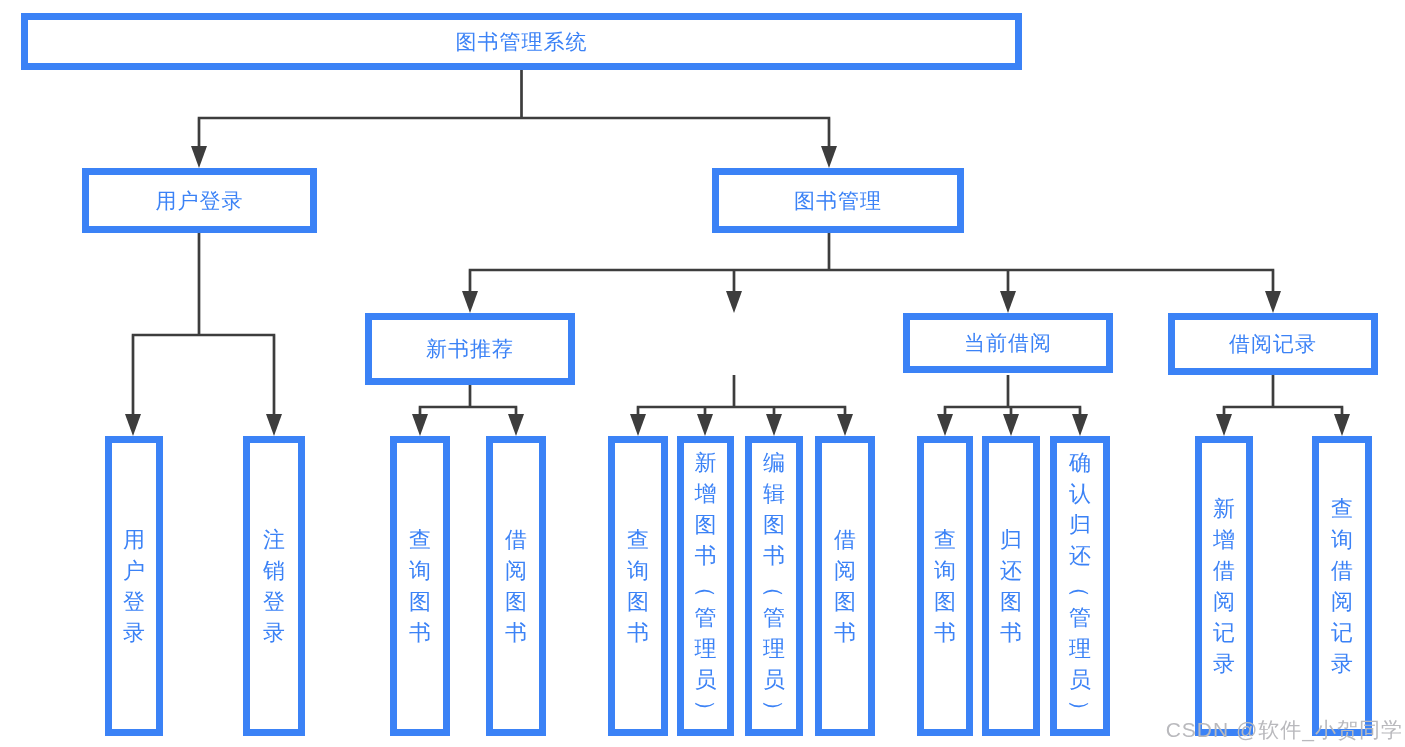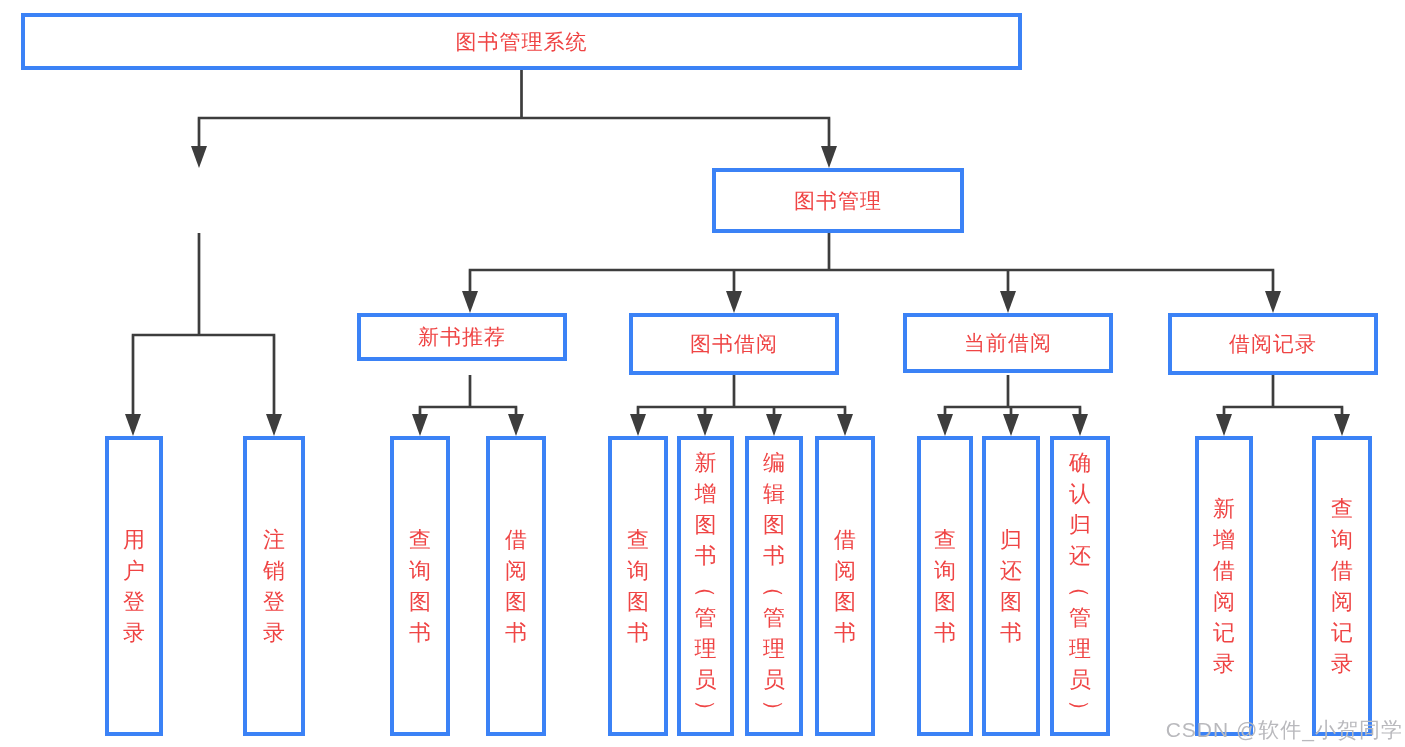--- a/index.html
+++ b/index.html
@@ -8,22 +8,22 @@
     width:1405px;height:747px;
     background:#ffffff;
     font-family:"Liberation Sans", sans-serif;
     overflow:hidden;
   }
   #wires{position:absolute;left:0;top:0;width:1405px;height:747px;}
   .box{
     position:absolute;
     box-sizing:border-box;
     background:#ffffff;
-    border:4px solid #3b82f6;
-    color:#ef4444;
+    border:7px solid #3b82f6;
+    color:#3b82f6;
     display:flex;
     align-items:center;
     justify-content:center;
     z-index:2;
   }
   .box.h{
     font-size:21px;
     letter-spacing:1px;
     white-space:nowrap;
   }
@@ -95,24 +95,24 @@
       <polygon points="937,414 953,414 945,436"></polygon>
       <polygon points="1003,414 1019,414 1011,436"></polygon>
       <polygon points="1072,414 1088,414 1080,436"></polygon>
       <polygon points="1216,414 1232,414 1224,436"></polygon>
       <polygon points="1334,414 1350,414 1342,436"></polygon>
     </g>
   </svg>
 
   <div class="box h" style="left:21px;top:13px;width:1001px;height:57px">图书管理系统</div>
 
+  <div class="box h" style="left:82px;top:168px;width:235px;height:65px">用户登录</div>
   <div class="box h" style="left:712px;top:168px;width:252px;height:65px">图书管理</div>
 
-  <div class="box h" style="left:357px;top:313px;width:210px;height:48px">新书推荐</div>
-  <div class="box h" style="left:629px;top:313px;width:210px;height:62px">图书借阅</div>
+  <div class="box h" style="left:365px;top:313px;width:210px;height:72px">新书推荐</div>
   <div class="box h" style="left:903px;top:313px;width:210px;height:60px">当前借阅</div>
   <div class="box h" style="left:1168px;top:313px;width:210px;height:62px">借阅记录</div>
 
   <div class="box v" style="left:105px;top:436px;width:58px;height:300px">
       <span class="vchar">用</span>
       <span class="vchar">户</span>
       <span class="vchar">登</span>
       <span class="vchar">录</span>
     </div>
   <div class="box v" style="left:243px;top:436px;width:62px;height:300px">

